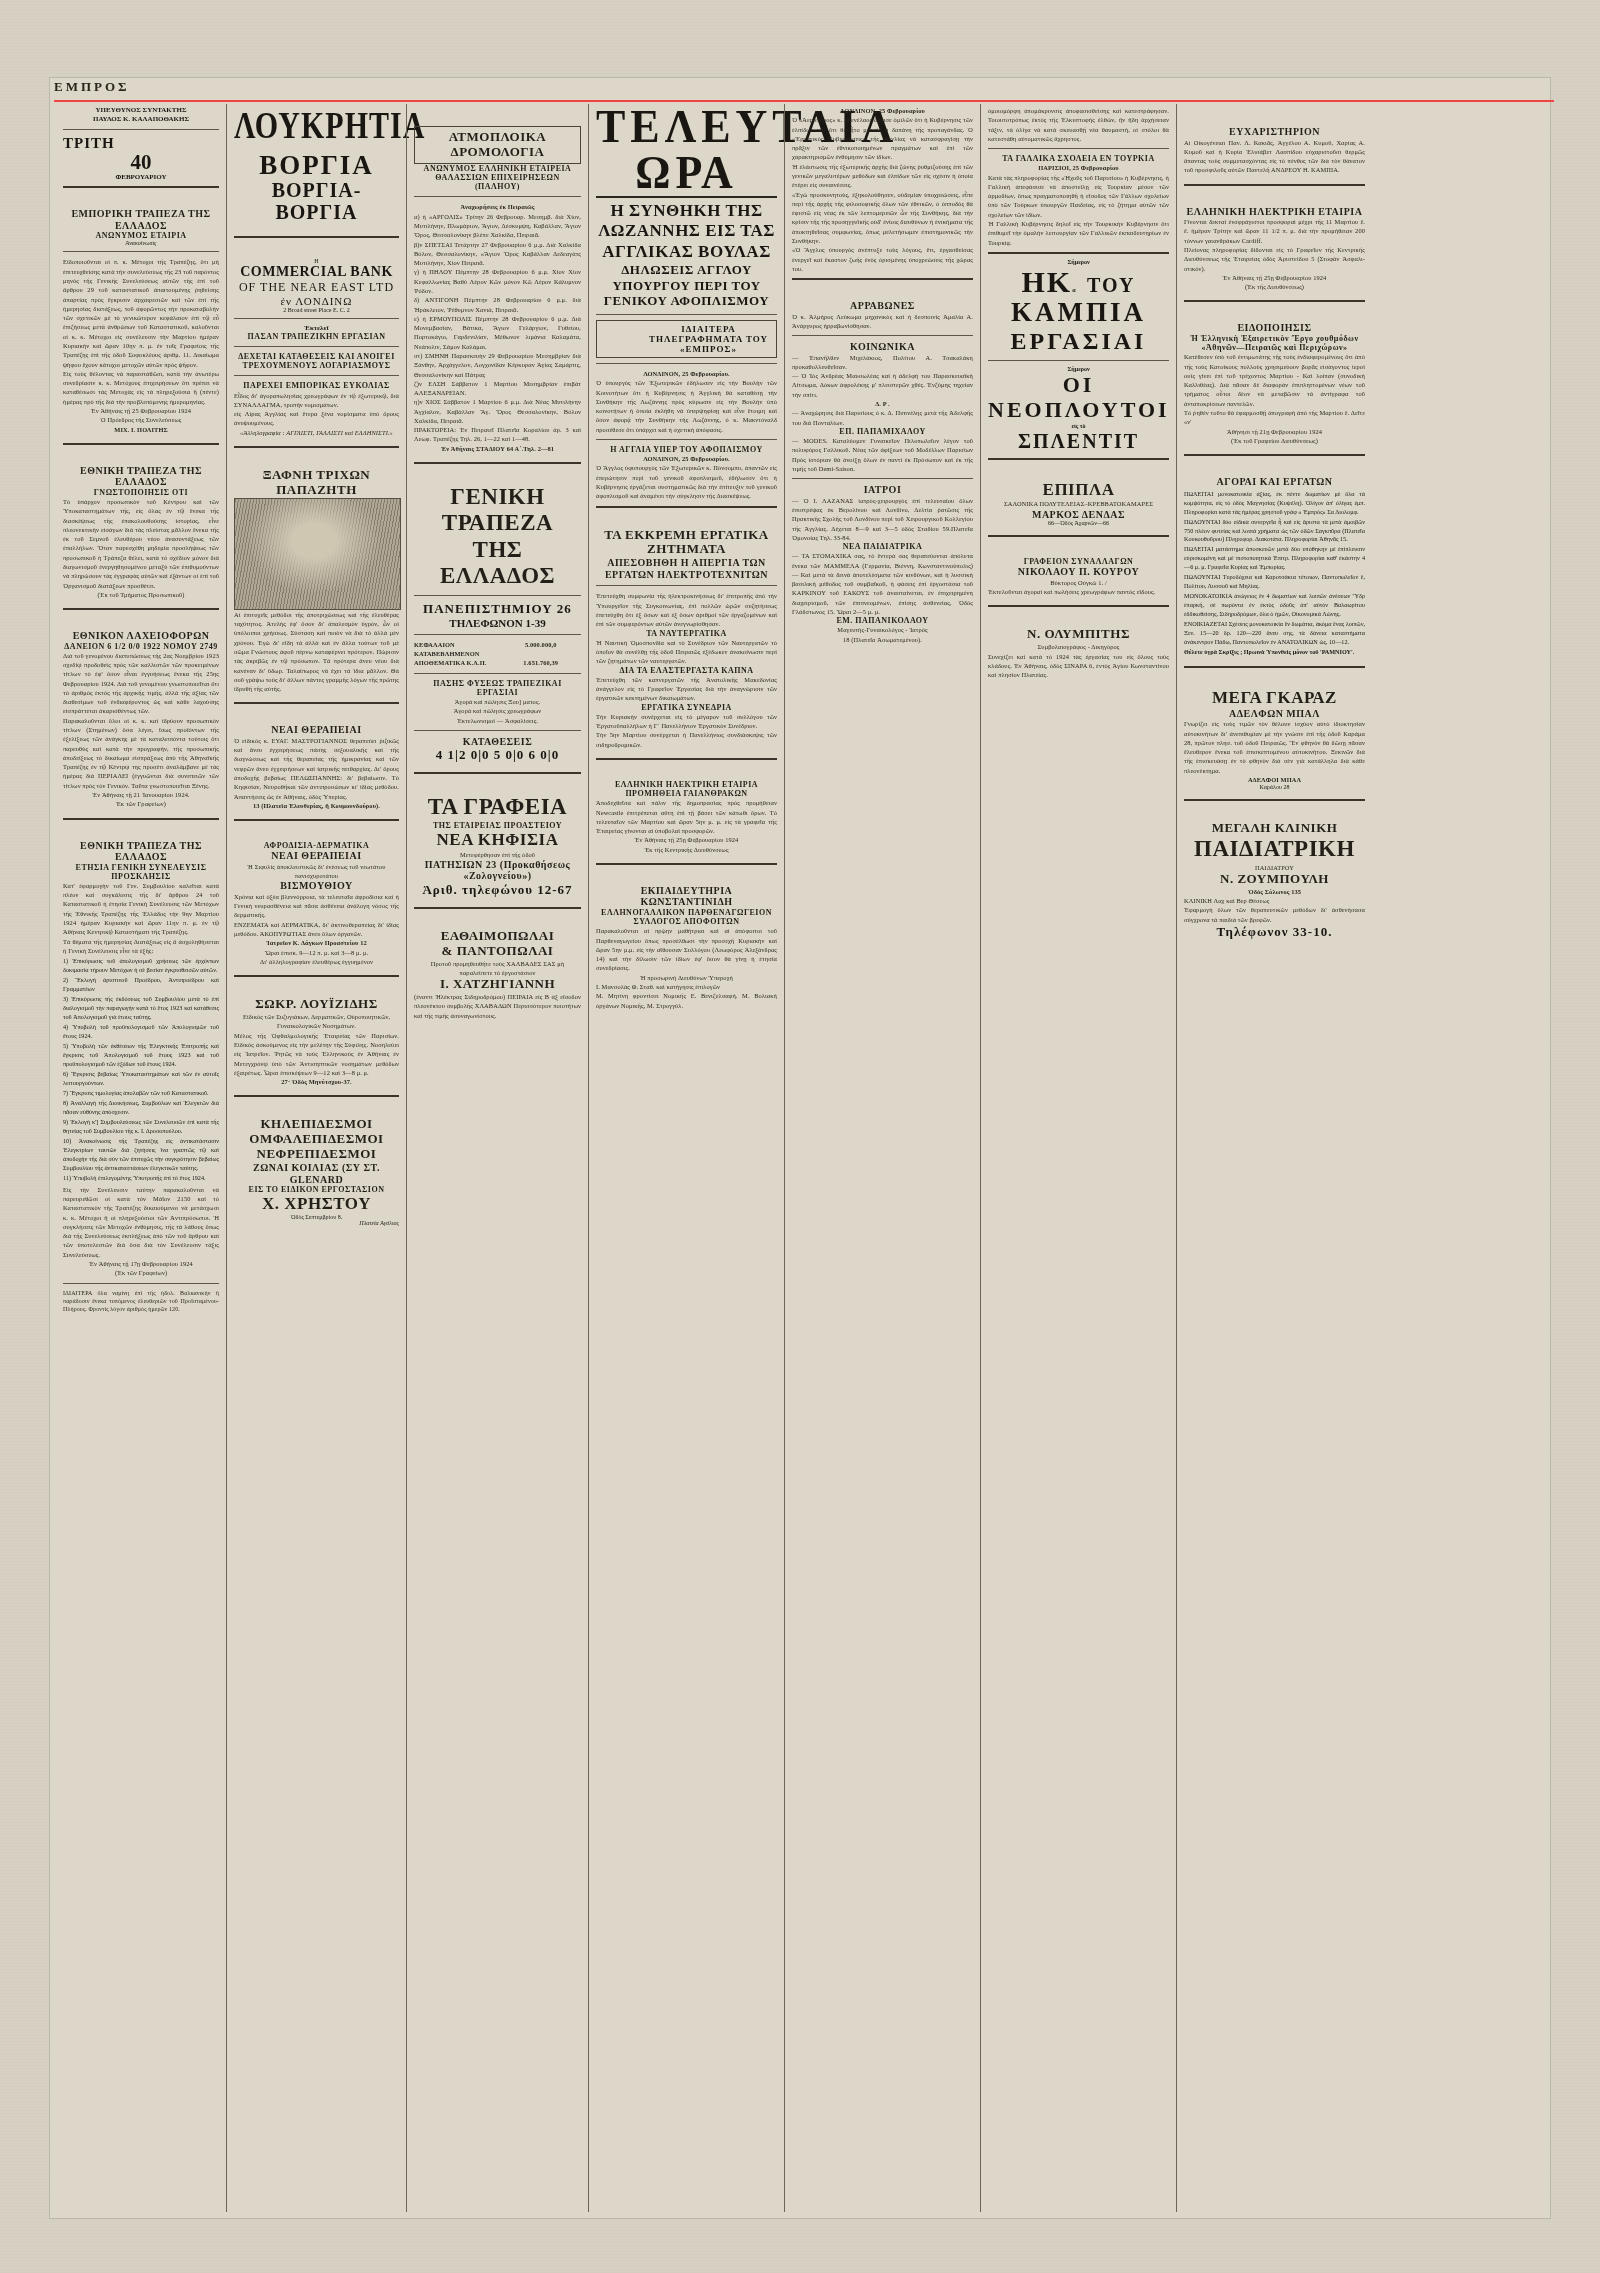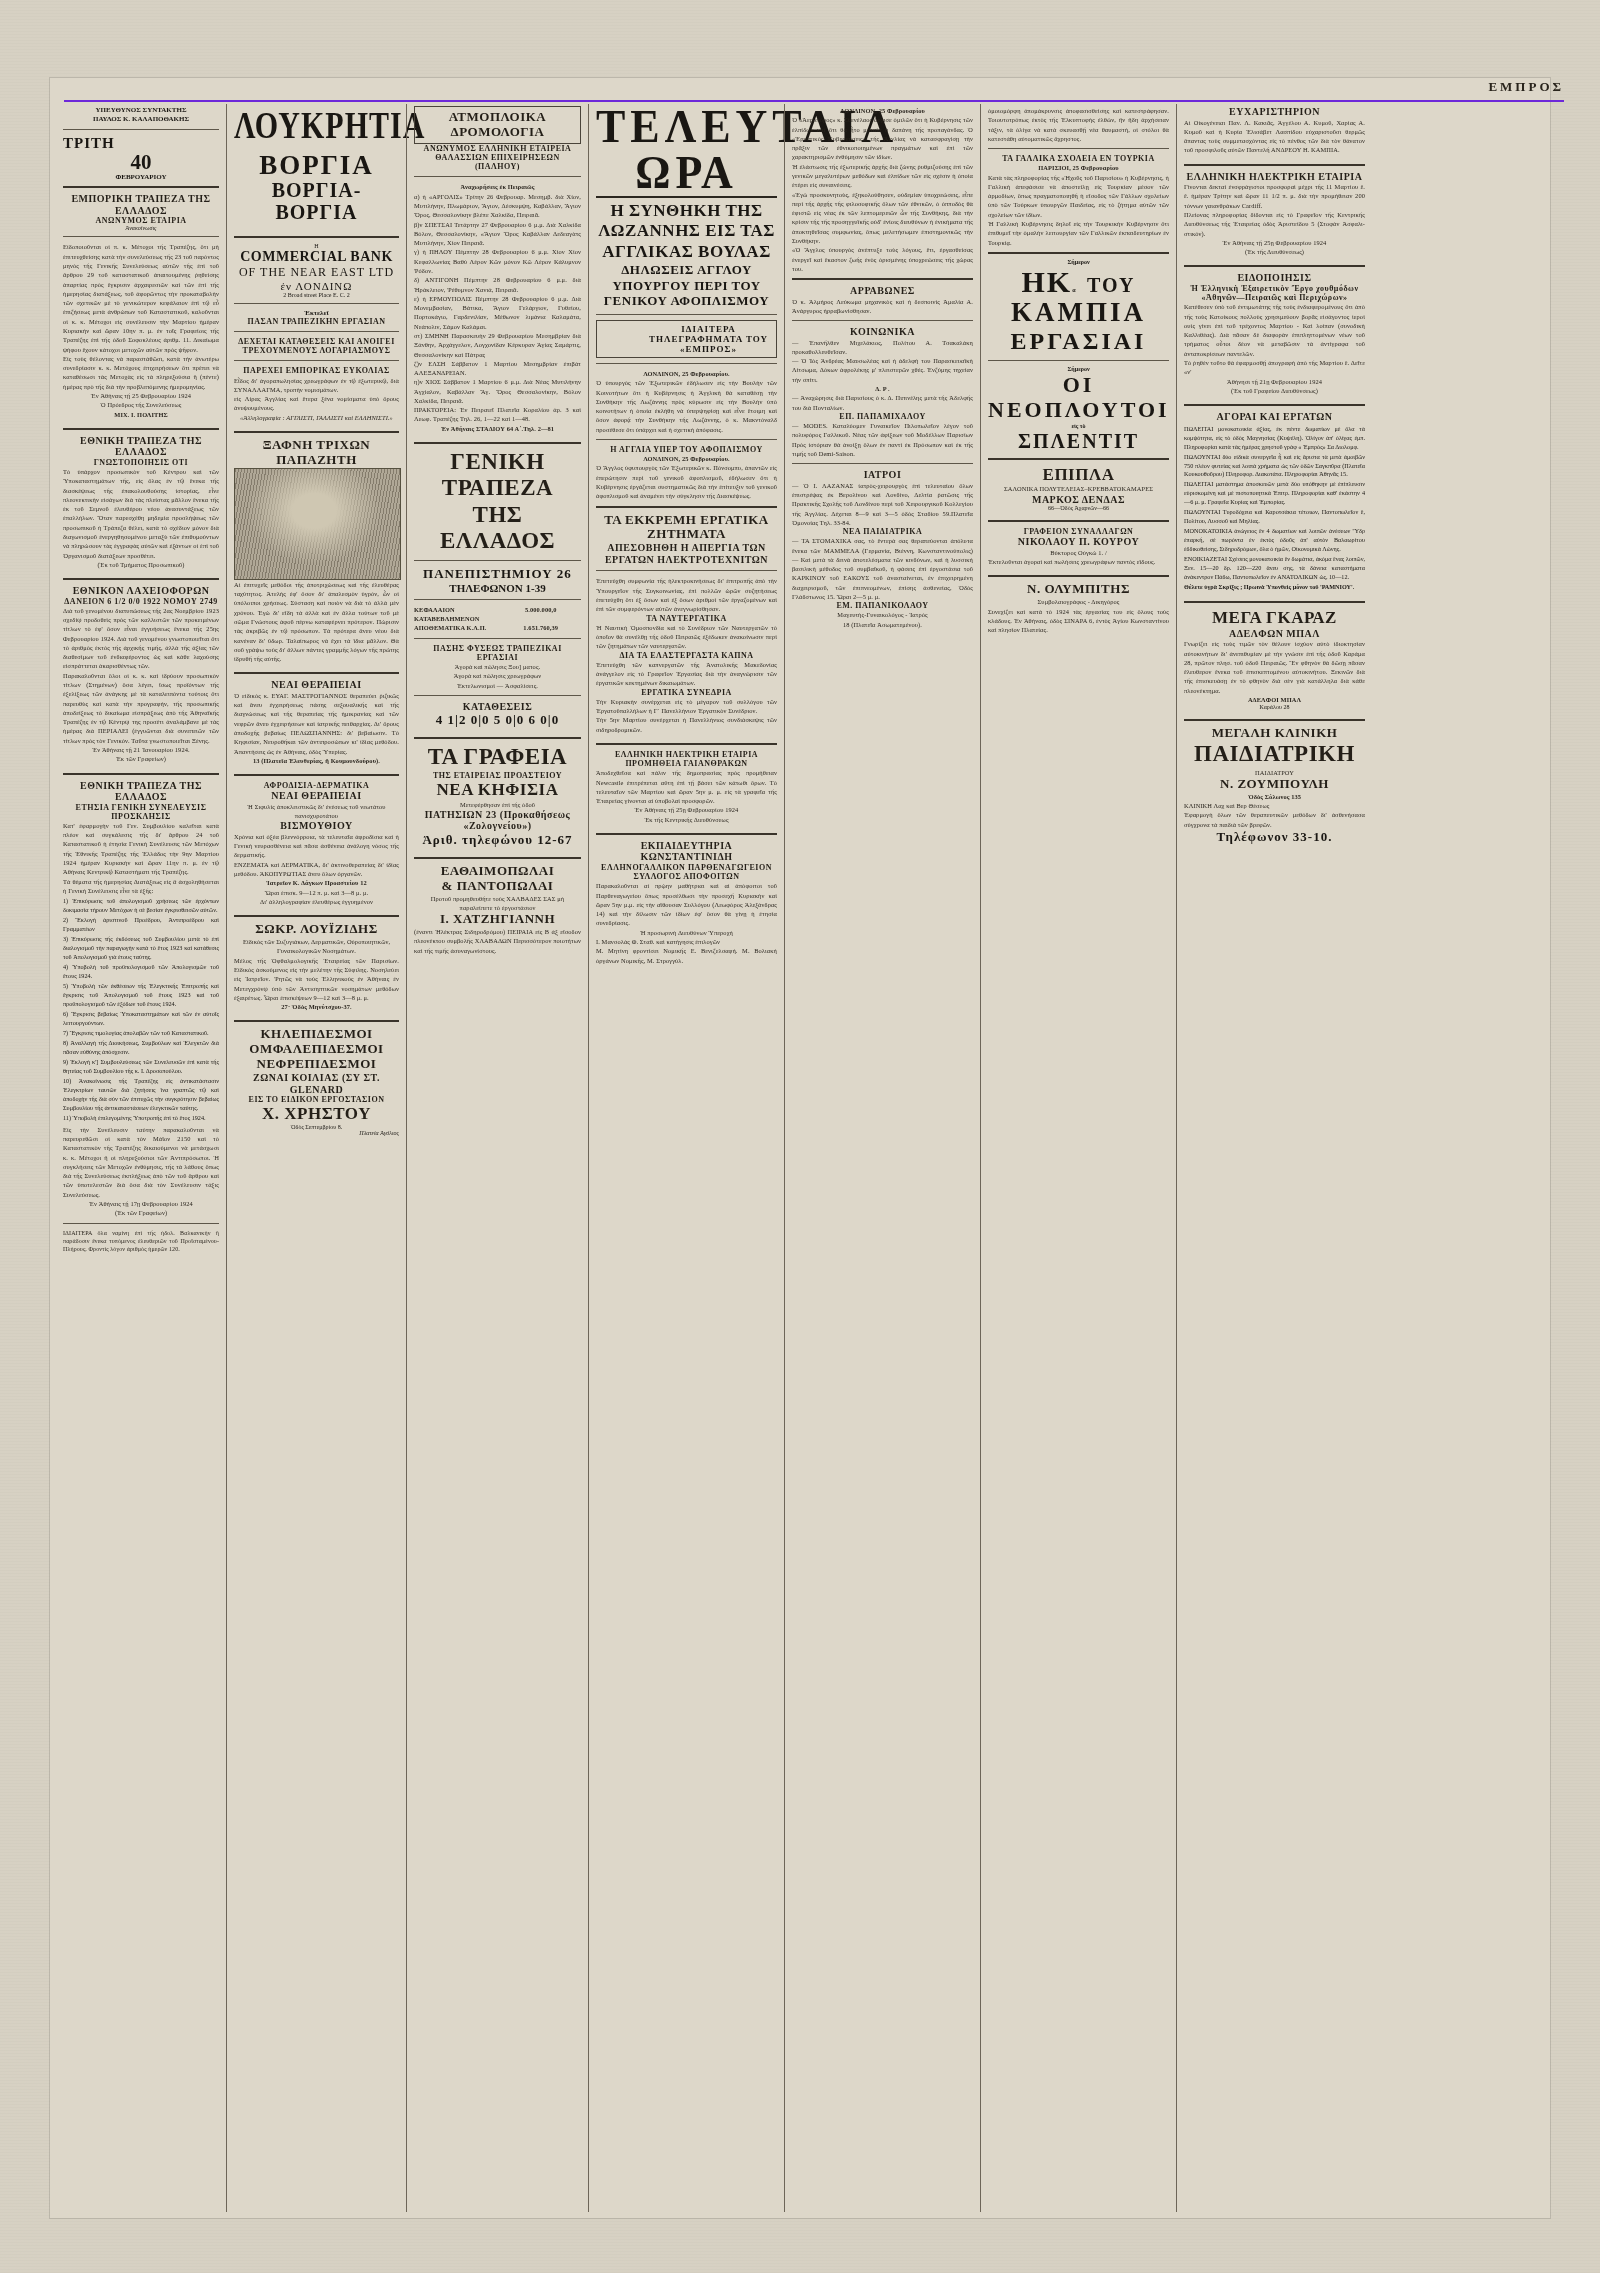--- a/index.html
+++ b/index.html
@@ -15,23 +15,23 @@
     background-image:
       repeating-linear-gradient(0deg, rgba(0,0,0,0.012) 0px, rgba(0,0,0,0.012) 1px, rgba(255,255,255,0.02) 1px, rgba(255,255,255,0.02) 3px);
     overflow:hidden;
   }
   .sheet{
     position:absolute;left:50px;top:78px;width:1500px;height:2140px;
     background:#ddd7c9;
     box-shadow:0 0 0 1px rgba(0,0,0,0.12);
   }
   .masthead{
-    position:absolute;top:0;left:14px;width:100%;height:22px;
-    border-bottom:2px solid #6d28d9;
-    text-align:right;
+    position:absolute;top:0;left:4px;width:100%;height:22px;
+    border-bottom:2px solid #ef4444;
+    text-align:left;
   }
   .masthead .mh-title{
     font-size:13px;letter-spacing:3px;font-weight:bold;color:#2a251d;
     line-height:18px;
   }
   .cols{
     position:absolute;top:26px;left:6px;right:6px;bottom:6px;
     display:flex;
     gap:0;
   }
@@ -42,21 +42,21 @@
   }
   .col + .col{border-left:1px solid #6d6558;}
   .c1{width:170px;}
   .c2{width:180px;}
   .c3{width:182px;}
   .c4{width:196px;}
   .c5{width:196px;}
   .c6{width:196px;}
   .c7{width:196px;}
 
-  .blk{margin-bottom:9px;}
+  .blk{margin-bottom:9px;margin-top:20px;}
   .rule{border-top:1px solid #5d5649;margin:5px 0;}
   .rule.thick{border-top:2px solid #3a342b;}
 
   .hdr{
     text-align:center;font-weight:bold;color:#241f18;
     letter-spacing:0.5px;line-height:1.15;
   }
   .h-xs{font-size:8px;}
   .h-sm{font-size:10px;}
   .h-md{font-size:13px;}

